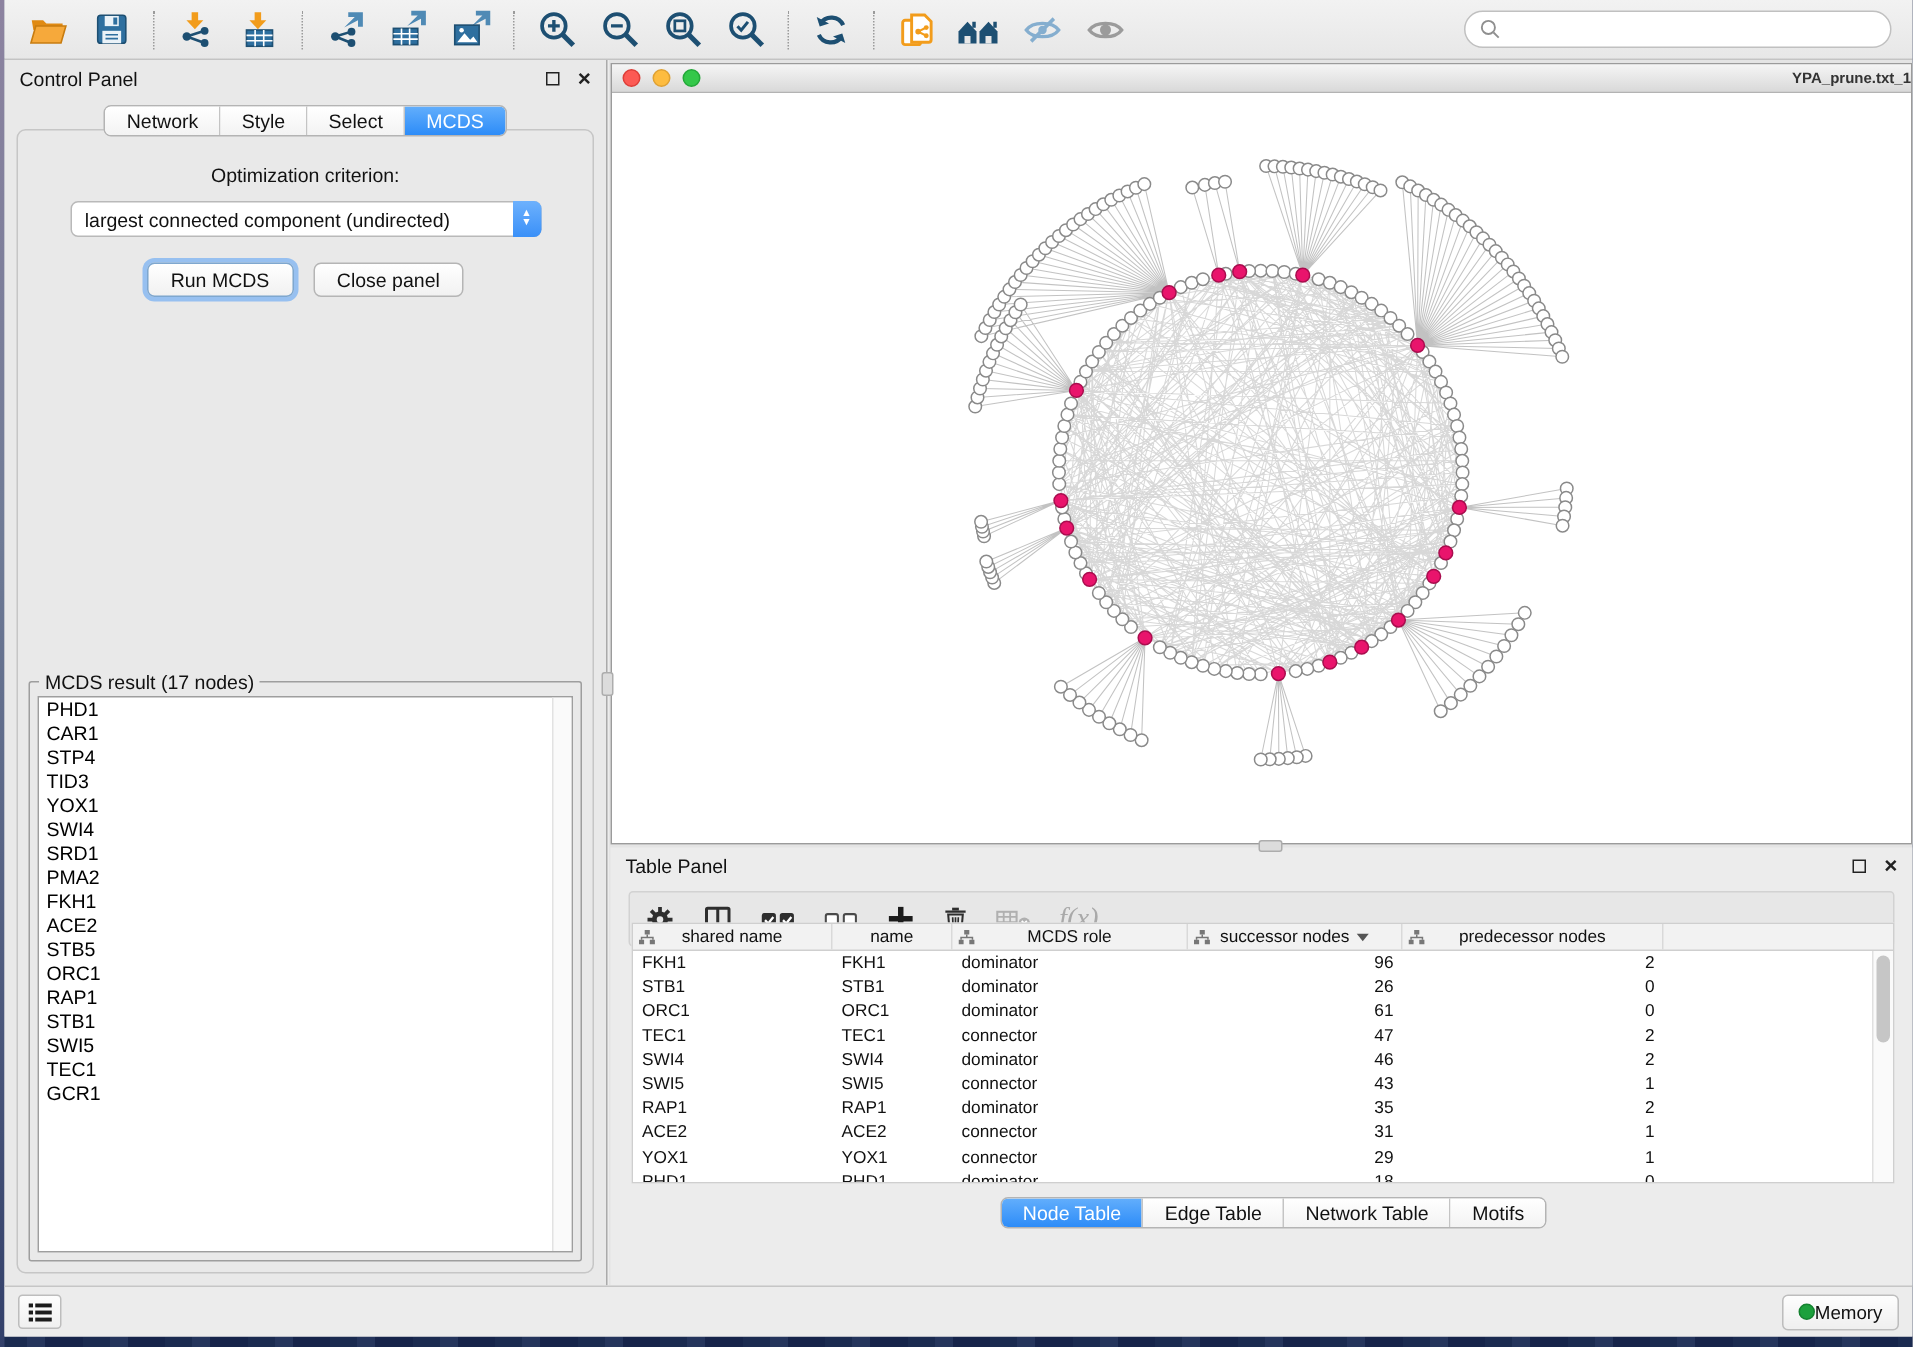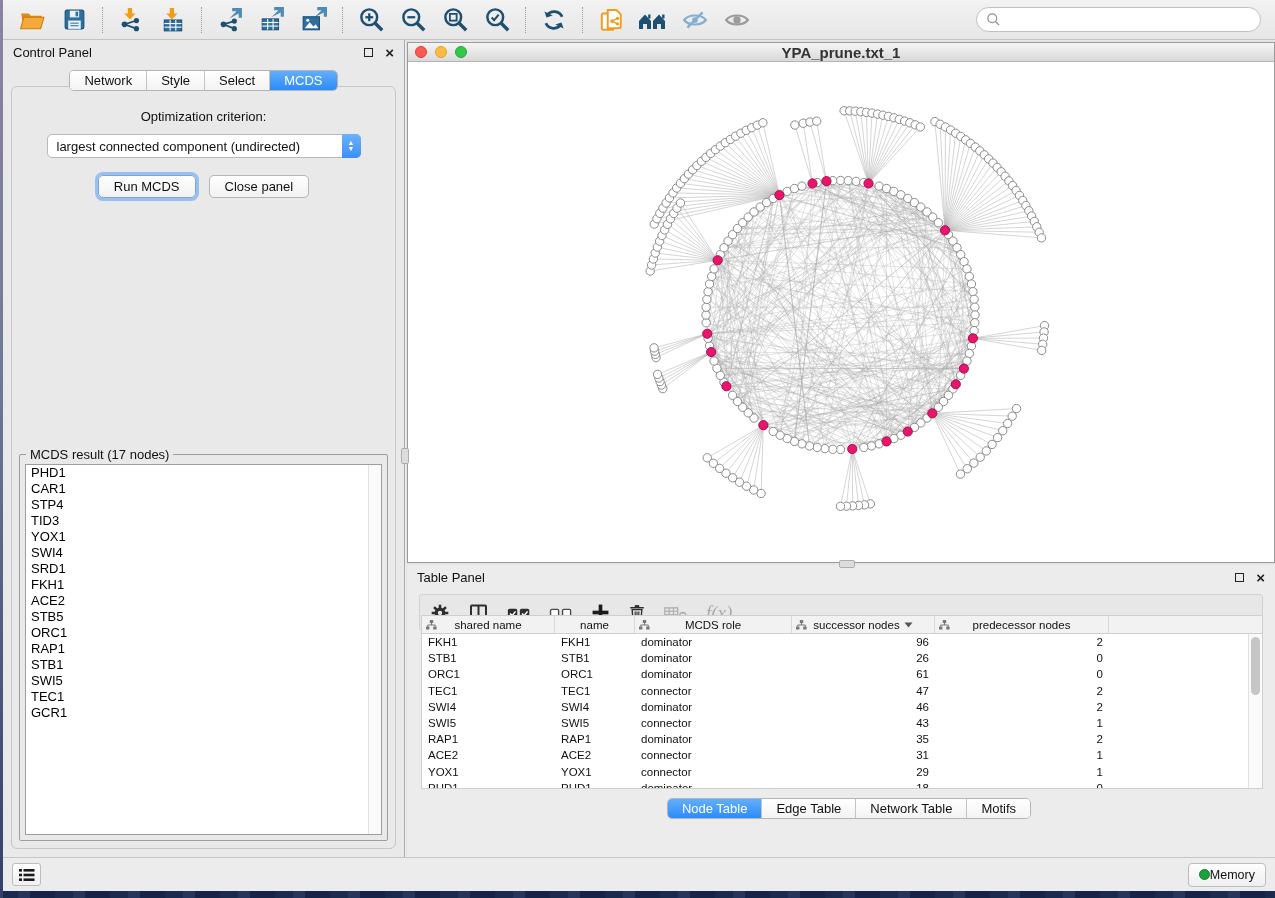--- a/index.html
+++ b/index.html
@@ -94,21 +94,21 @@
     border:1px solid #9b9b9b; background:#fff;
   }
   .net-titlebar{
     height:19px; background:linear-gradient(#f5f5f5,#d9d9d9); border-bottom:1px solid #b3b3b3;
     display:flex; align-items:center; padding:0 7px; position:relative;
   }
   .tl{ width:12px; height:12px; border-radius:50%; margin-right:8px; }
   .tl.red{ background:#fc5a54; border:1px solid #dd3e38;}
   .tl.yellow{ background:#fdbc40; border:1px solid #dfa133;}
   .tl.green{ background:#34c84a; border:1px solid #24a839;}
-  .net-title{ position:absolute; left:0; right:0; text-align:center; font-size:15px; font-weight:700; color:#333; }
+  .net-title{ position:absolute; left:0; right:0; text-align:right; font-size:10px; font-weight:700; color:#333; }
   .net-canvas{ width:100%; height:500px; display:block; background:#fff; }
   
   .table-panel{ position:absolute; left:1px; right:0; top:525px; bottom:0; background:#ececec; }
   .tp-toolbar{
     margin:5px 12px 0; height:37px; background:#e7e7e7; border:1px solid #d2d2d2; border-radius:3px;
     display:flex; align-items:center; padding:0 10px; gap:18px;
   }
   .tp-icon{ display:flex; align-items:center; justify-content:center; height:24px; cursor:default; }
   .fx{ font-family:"Liberation Serif", serif; font-style:italic; font-size:19px; color:#a9a9a9; }
   .data-table{
@@ -333,20 +333,21 @@
         <span class="mcds-legend">MCDS result (17 nodes)</span>
         <div class="mcds-list">
           <div id="mcds-items">
               <div class="mcds-item">PHD1</div>
               <div class="mcds-item">CAR1</div>
               <div class="mcds-item">STP4</div>
               <div class="mcds-item">TID3</div>
               <div class="mcds-item">YOX1</div>
               <div class="mcds-item">SWI4</div>
               <div class="mcds-item">SRD1</div>
+              <div class="mcds-item">PMA2</div>
               <div class="mcds-item">FKH1</div>
               <div class="mcds-item">ACE2</div>
               <div class="mcds-item">STB5</div>
               <div class="mcds-item">ORC1</div>
               <div class="mcds-item">RAP1</div>
               <div class="mcds-item">STB1</div>
               <div class="mcds-item">SWI5</div>
               <div class="mcds-item">TEC1</div>
               <div class="mcds-item">GCR1</div>
             </div>

